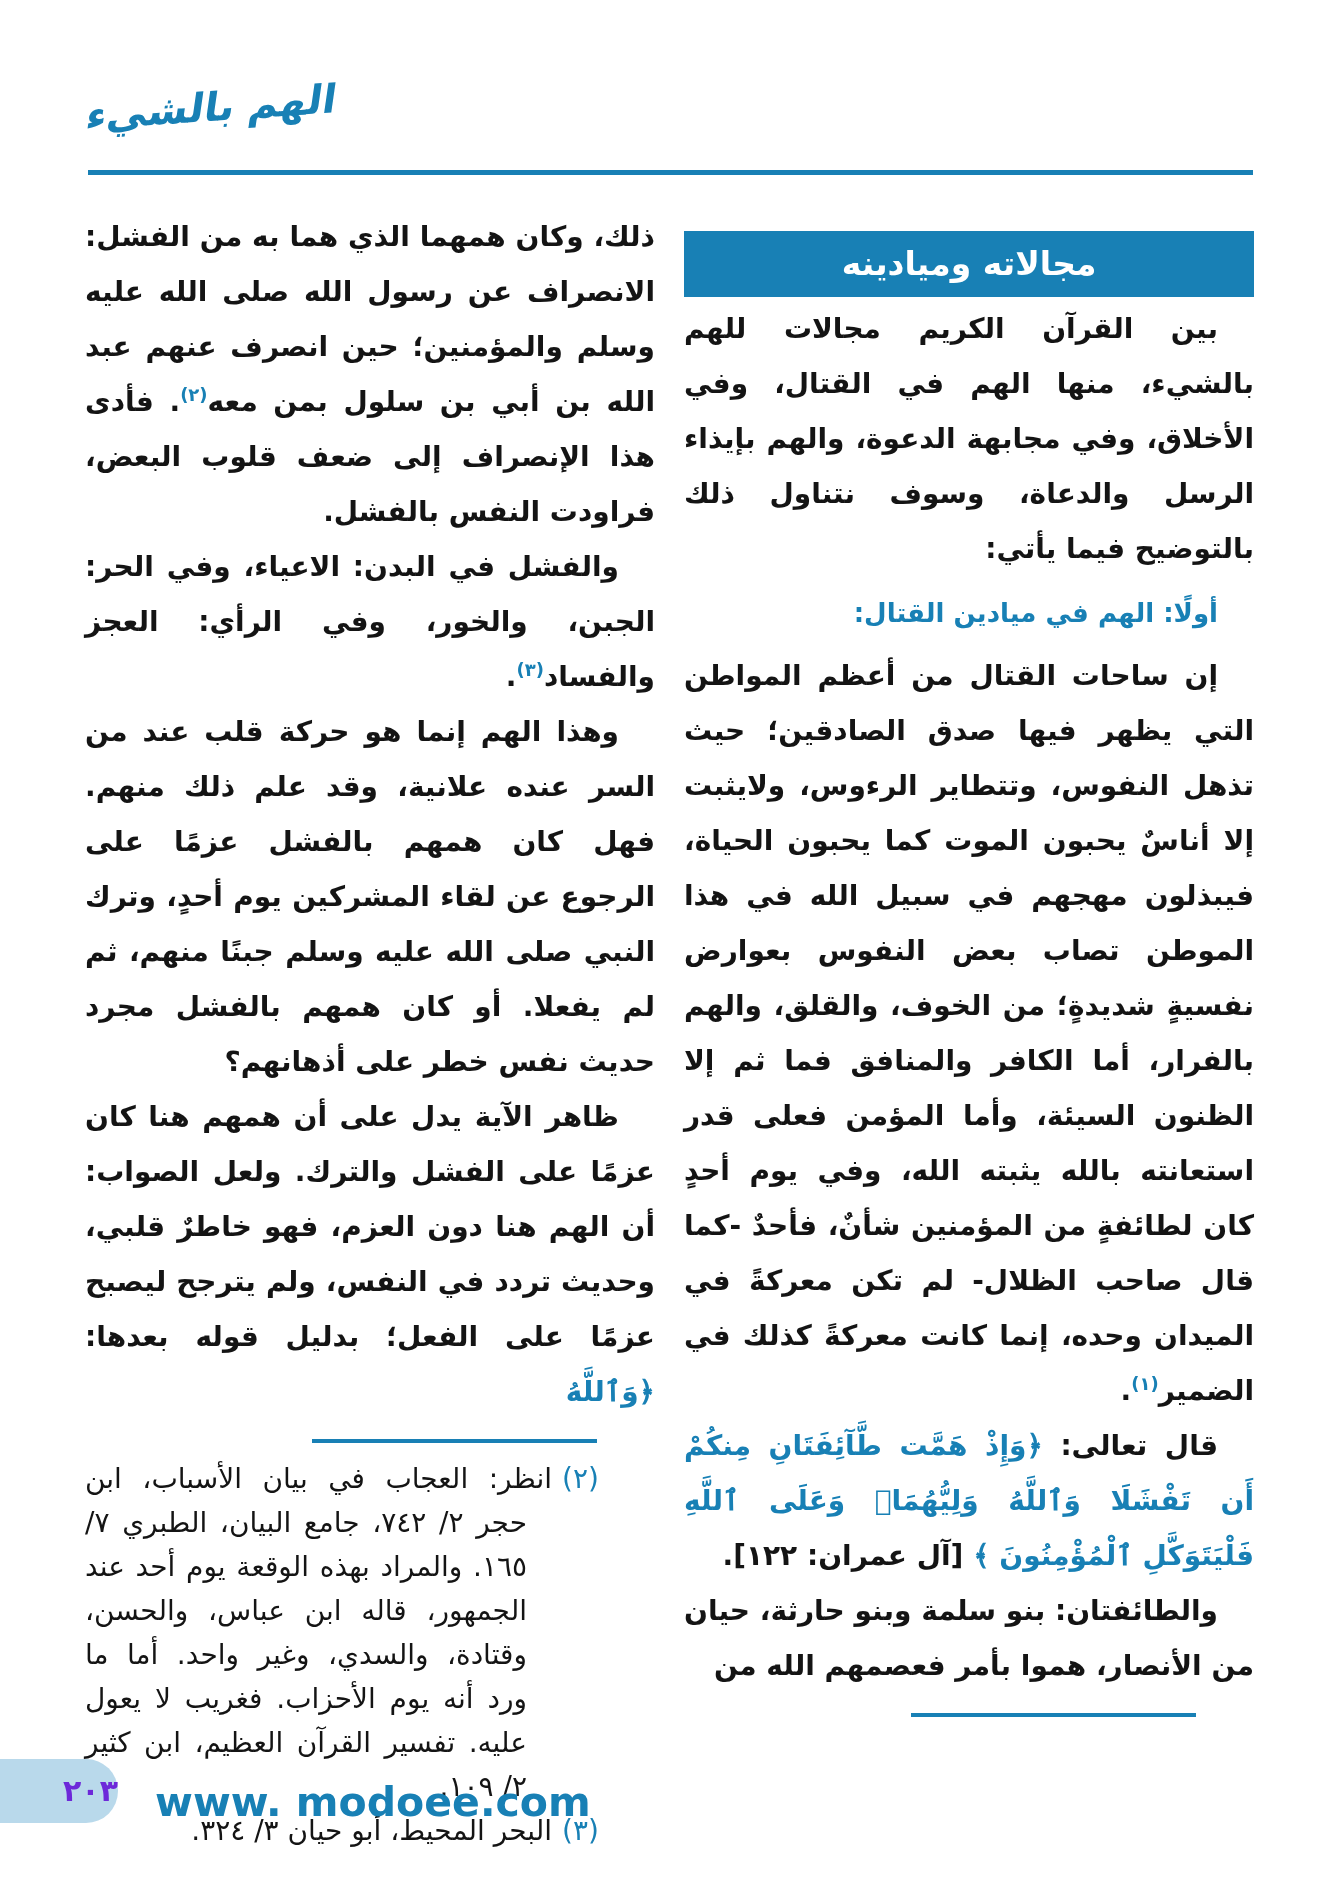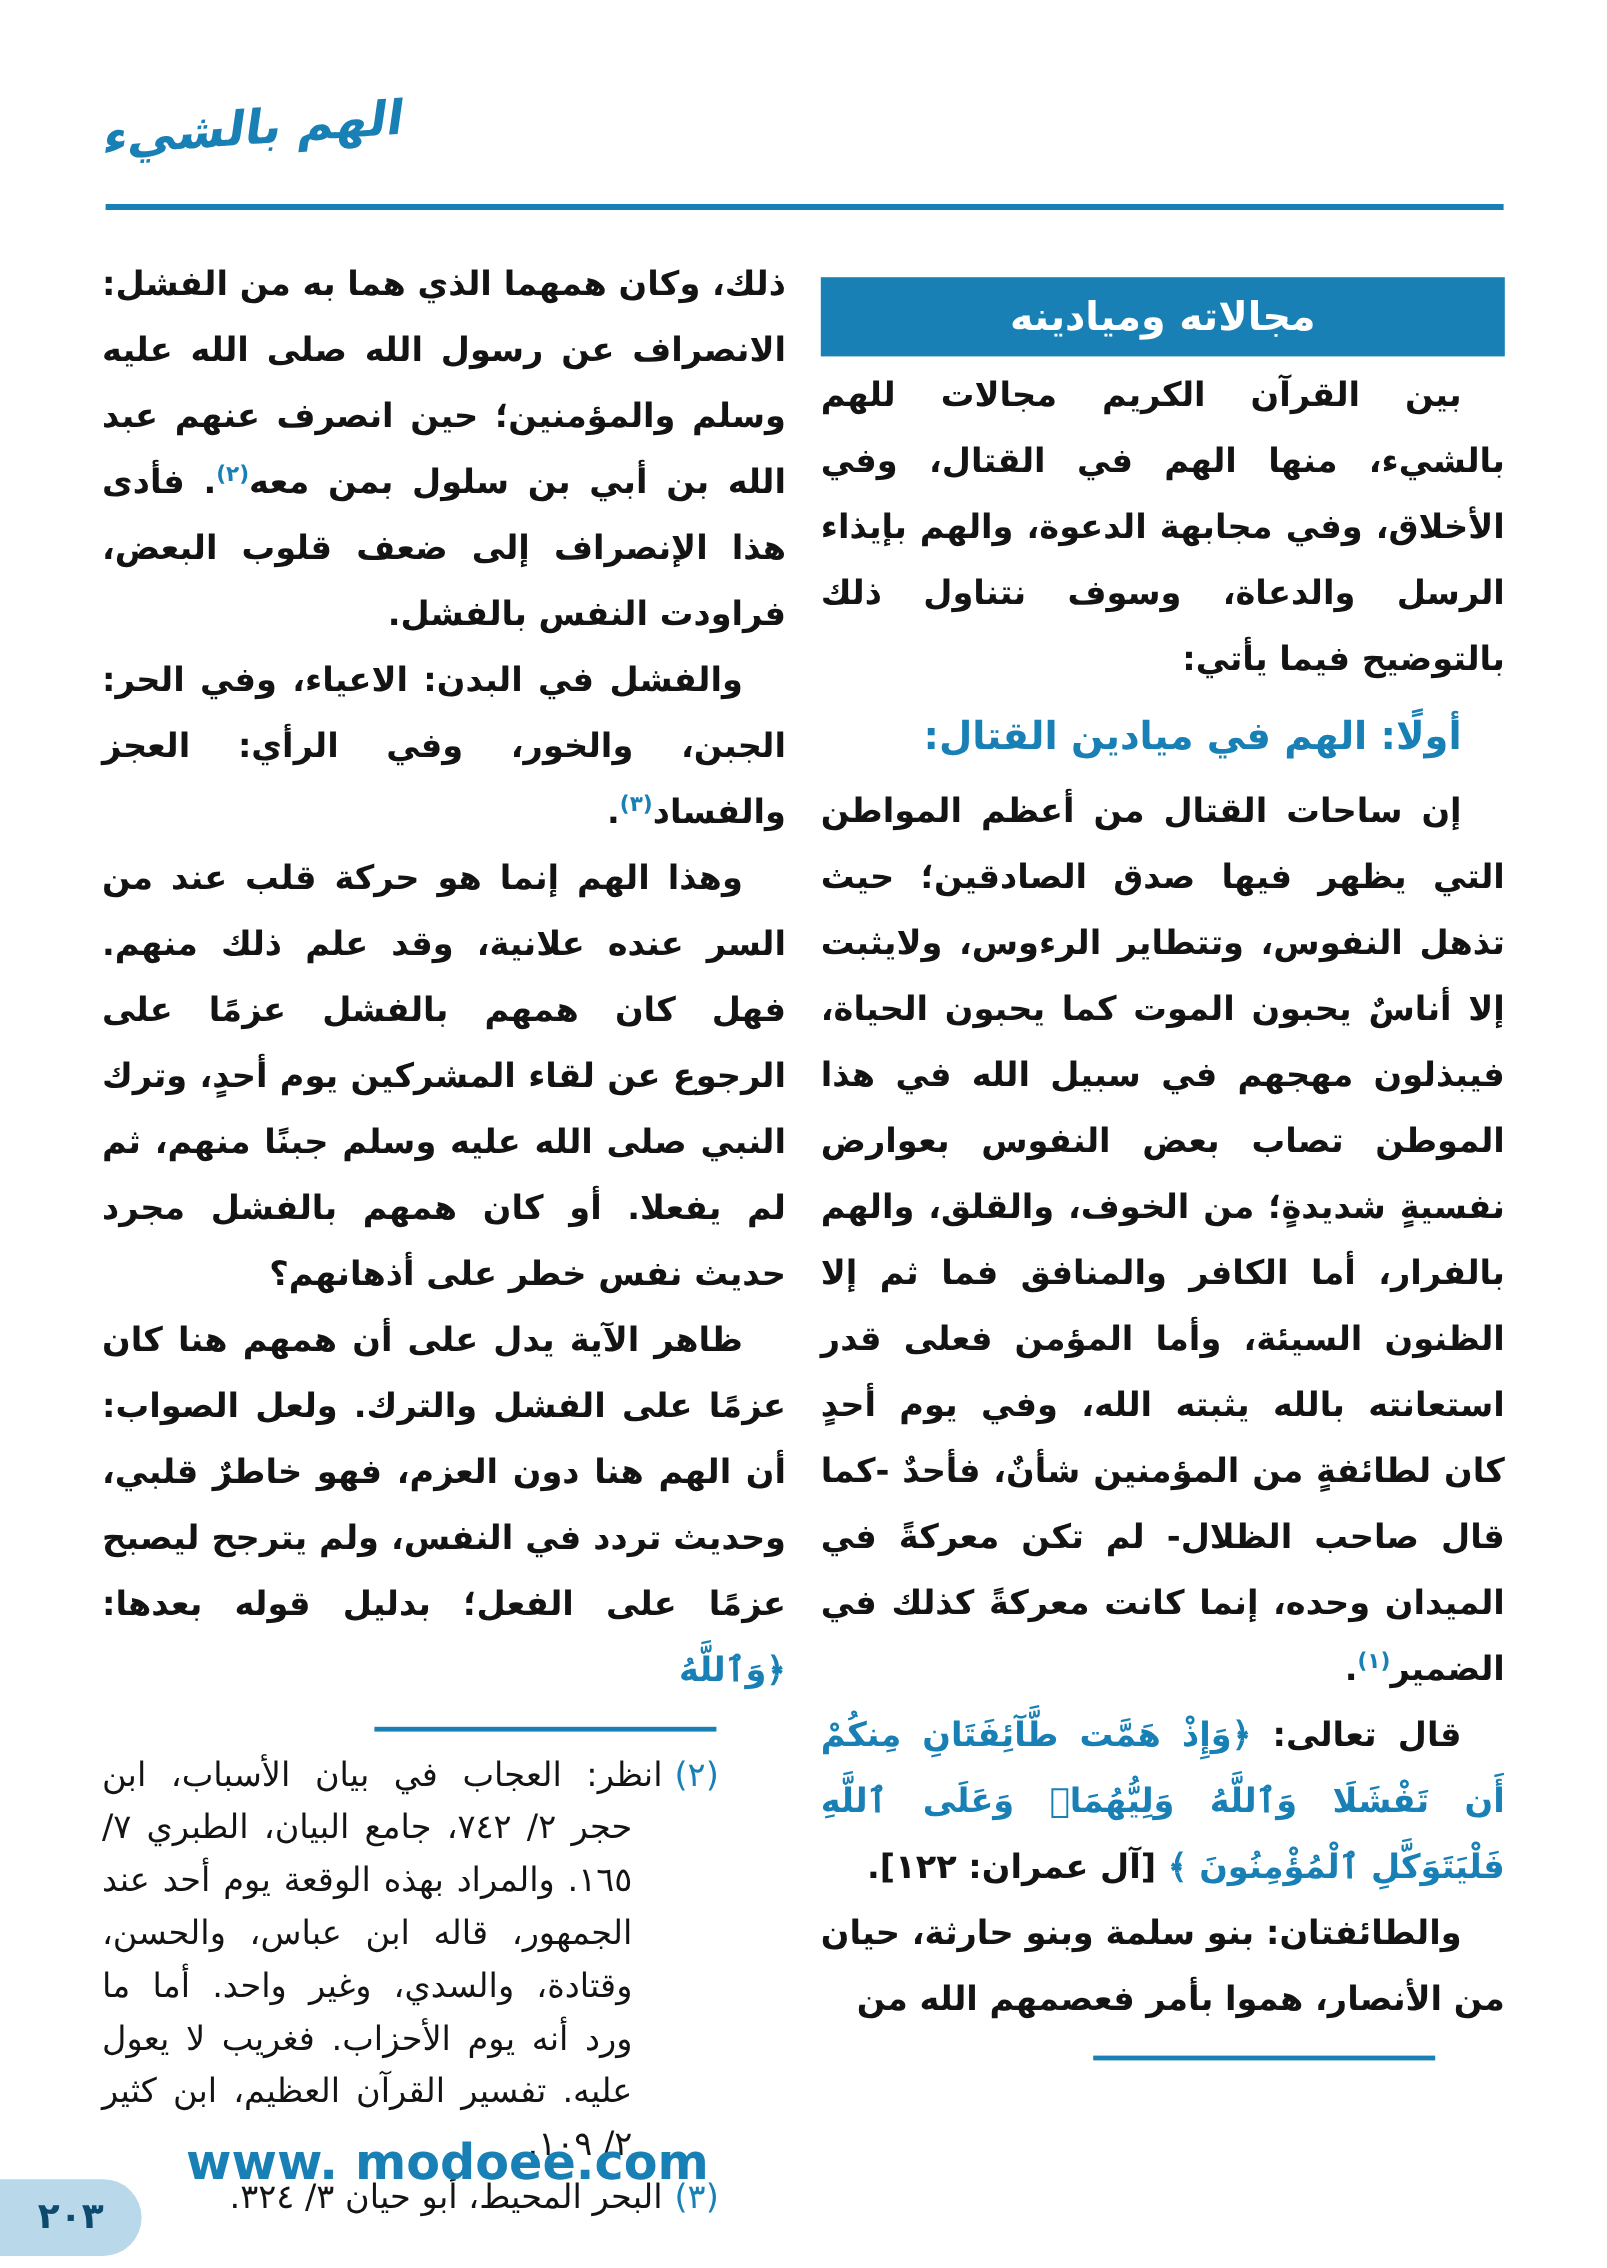--- a/index.html
+++ b/index.html
@@ -35,45 +35,45 @@
   .col-right{left:684px;}
   .col-left{left:85px;padding-top:14px;}
   p{margin:0;}
   .indent{text-indent:36px;}
   .banner{
     height:66px;margin:36px 0 4px 0;
     background:var(--accent);color:#ffffff;
     font-size:33px;font-weight:bold;text-align:center;line-height:66px;
   }
   .subheading{
-    color:var(--accent);font-size:32px;font-weight:bold;
+    color:var(--accent);font-size:26px;font-weight:bold;
     line-height:62px;margin:6px 0 4px 0;text-indent:36px;
   }
   .quran{color:var(--accent);}
   sup.fn-ref{
     color:var(--accent);font-size:18px;font-weight:bold;
     line-height:0;vertical-align:super;letter-spacing:1px;
   }
   
   .footnotes{
     margin-top:20px;
     font-size:28px;font-weight:normal;line-height:44px;
   }
   .fn-rule{
     width:285px;height:4px;background:var(--accent);
     margin:0 58px 14px 0;
   }
   .fn{padding-right:128px;text-indent:-72px;}
   .fn .fn-marker{color:var(--accent);padding-left:10px;}
   
   .page-tab{
-    position:absolute;left:0;top:1816px;width:118px;height:64px;
+    position:absolute;left:0;top:1759px;width:118px;height:64px;
     background:var(--tab-bg);border-radius:0 32px 32px 0;
-    color:#0c4a6e;font-size:30px;font-weight:bold;
-    text-align:center;line-height:64px;
+    color:#6d28d9;font-size:30px;font-weight:bold;
+    text-align:right;line-height:64px;
   }
   .website{
     position:absolute;left:155px;top:1778px;
     color:var(--accent);font-size:41px;font-weight:bold;
     direction:ltr;white-space:nowrap;
   }
 </style>
 </head>
 <body>
 

